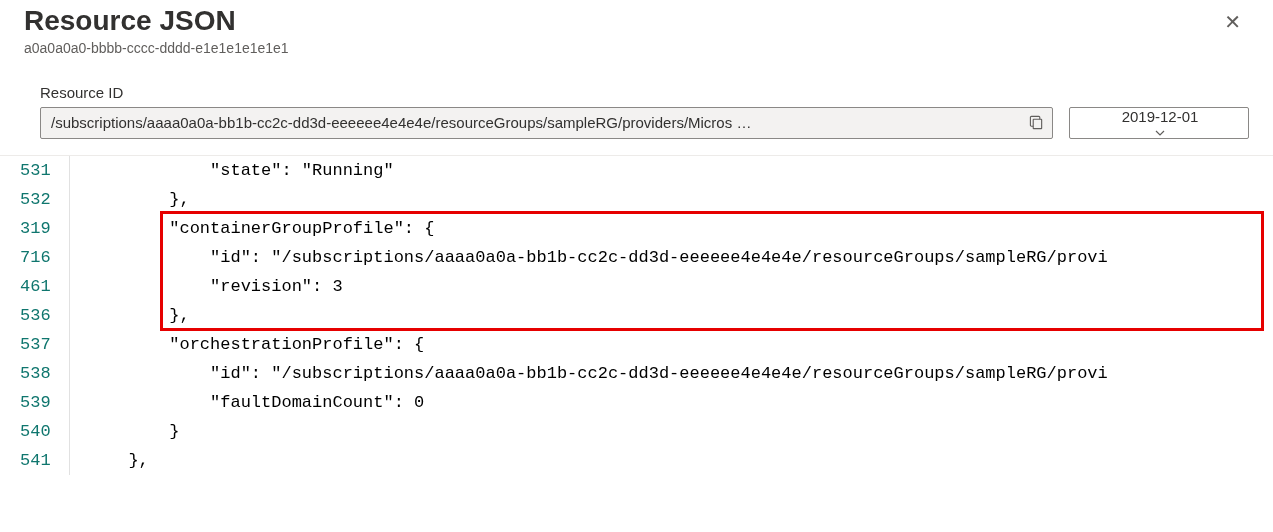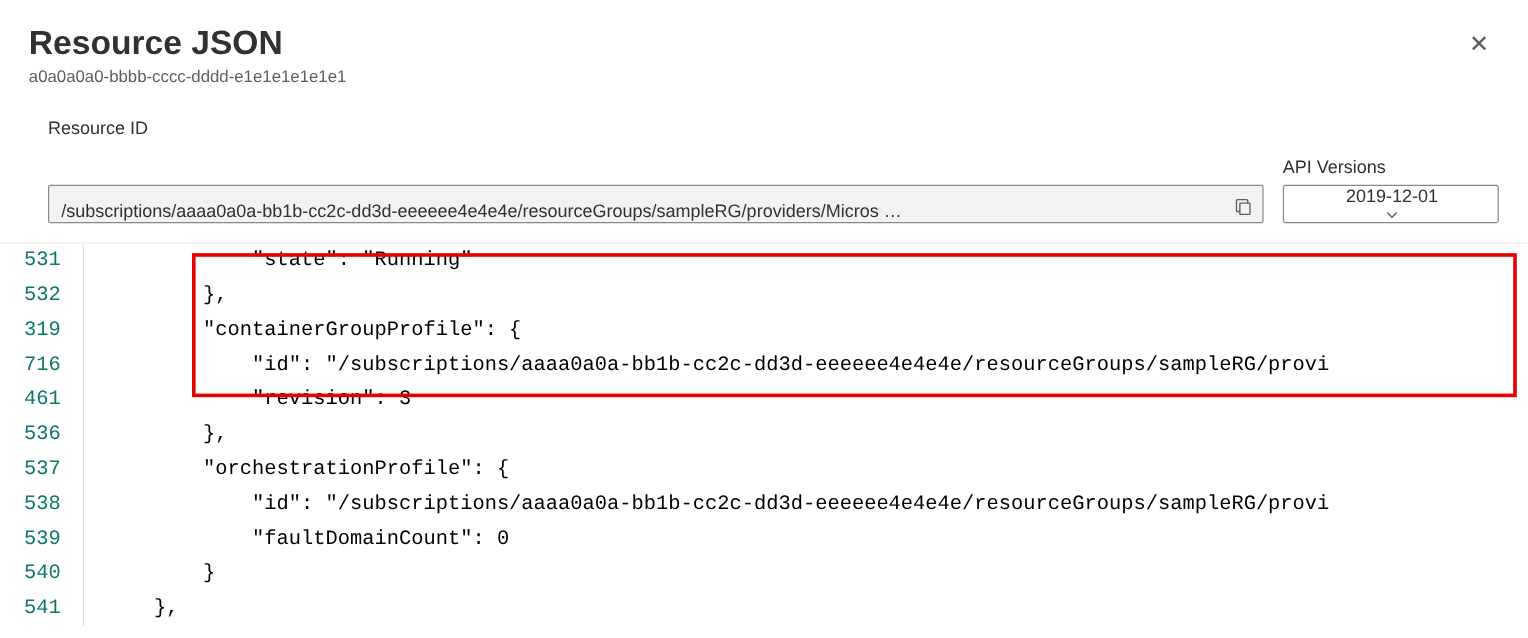--- a/index.html
+++ b/index.html
@@ -10,21 +10,21 @@
     body {
       font-family: "Segoe UI", -apple-system, BlinkMacSystemFont, sans-serif;
       background: #ffffff;
       color: #323130;
       width: 1273px;
       height: 532px;
       overflow: hidden;
       position: relative;
     }
     .header {
-      padding: 19px 24px 8px 24px;
+      padding: 4px 24px 8px 24px;
       display: flex;
       justify-content: space-between;
       align-items: flex-start;
     }
     .header-left {
       flex: 1;
     }
     .title {
       font-size: 28px;
       font-weight: 600;
@@ -62,27 +62,26 @@
       width: 180px;
     }
     .field-label {
       font-size: 15px;
       color: #323130;
       margin-bottom: 6px;
       font-weight: 400;
     }
     .resource-id-input {
       display: flex;
-      align-items: flex-end;
+      align-items: center;
       border: 1px solid #8a8886;
       background: #f3f2f1;
       height: 32px;
       padding: 0 4px 0 10px;
       border-radius: 2px;
-      margin-top: 32px;
     }
     .resource-id-text {
       flex: 1;
       font-size: 15px;
       color: #323130;
       white-space: nowrap;
       overflow: hidden;
       text-overflow: ellipsis;
     }
     .copy-icon {
@@ -178,21 +177,20 @@
       <span class="resource-id-text">/subscriptions/aaaa0a0a-bb1b-cc2c-dd3d-eeeeee4e4e4e/resourceGroups/sampleRG/providers/Micros …</span>
       <span class="copy-icon">
         <svg width="15" height="15" viewBox="0 0 16 16" fill="none" stroke="currentColor" stroke-width="1.2">
           <rect x="4.5" y="4.5" width="9" height="10" rx="0.5"></rect>
           <path d="M4.5 12 H2.5 a1 1 0 0 1 -1 -1 V2.5 a1 1 0 0 1 1 -1 H10.5 a1 1 0 0 1 1 1 V4.5"></path>
         </svg>
       </span>
     </div>
   </div>
   <div class="field-group api-versions">
-    <label class="field-label">API Versions</label>
     <div class="dropdown">
       <span class="dropdown-value">2019-12-01</span>
       <span class="chevron">
         <svg width="12" height="12" viewBox="0 0 12 12" fill="none" stroke="currentColor" stroke-width="1.2">
           <path d="M2 4 L6 8 L10 4"></path>
         </svg>
       </span>
     </div>
   </div>
 </div>

